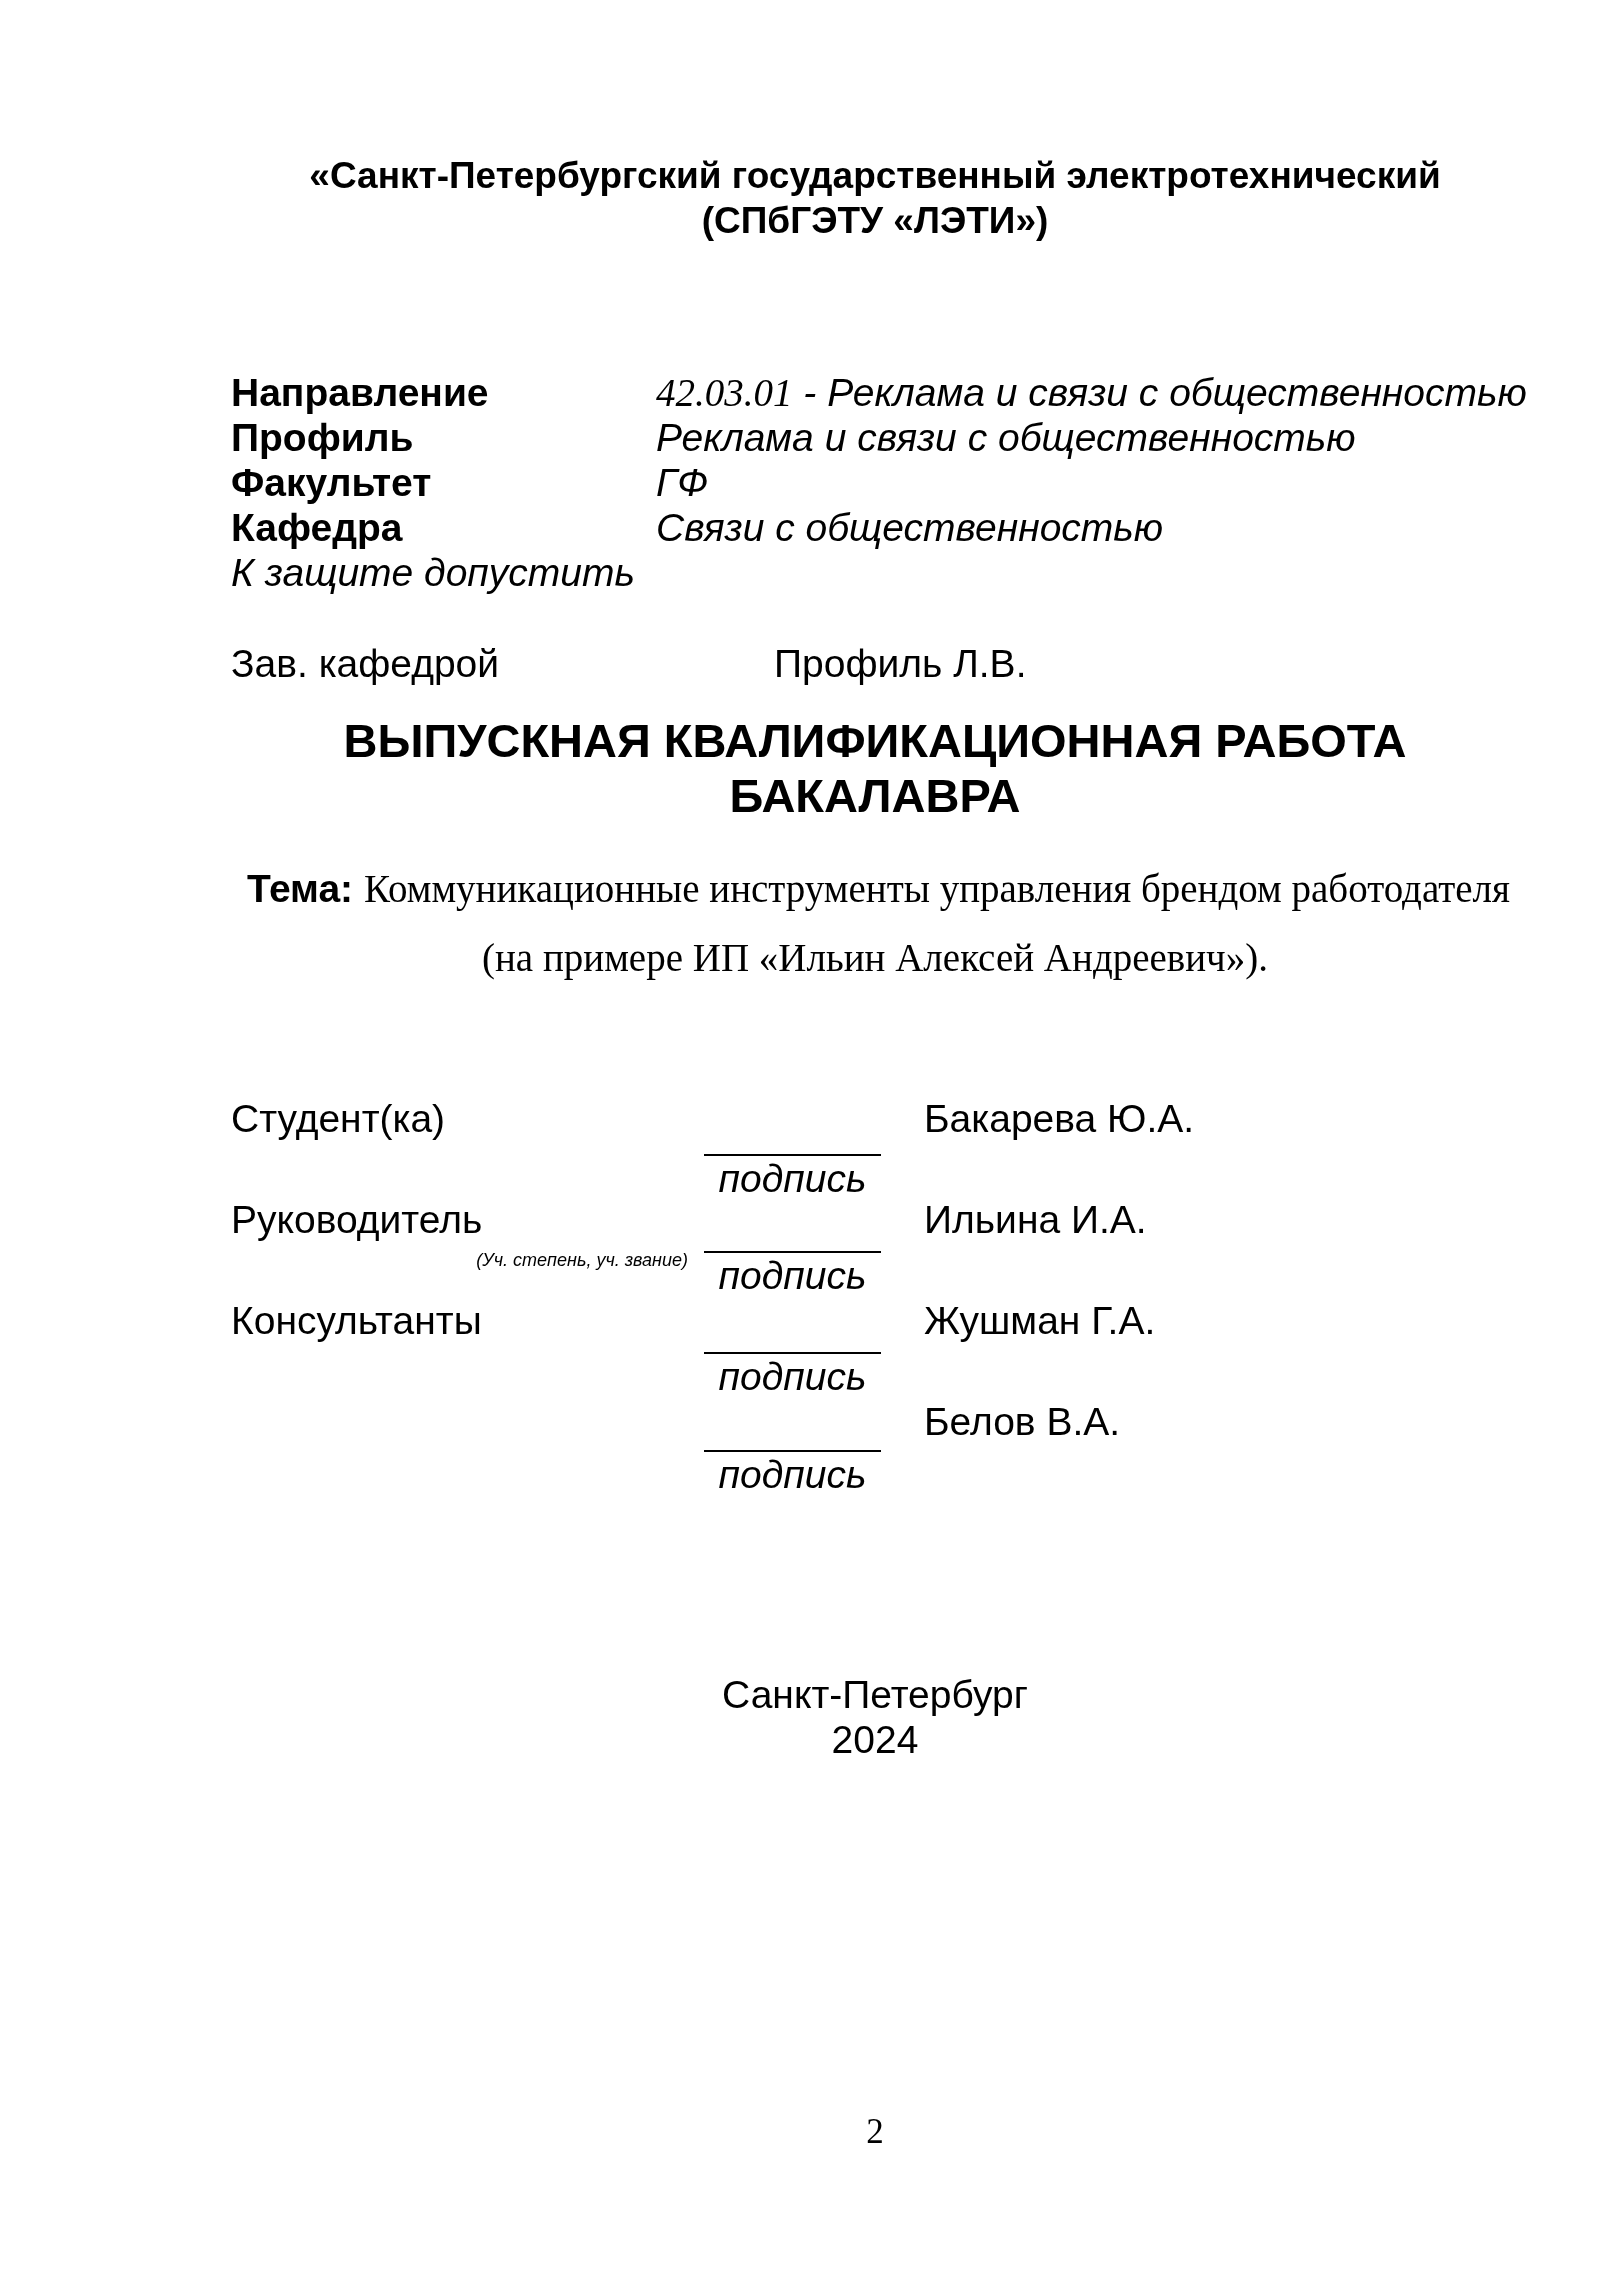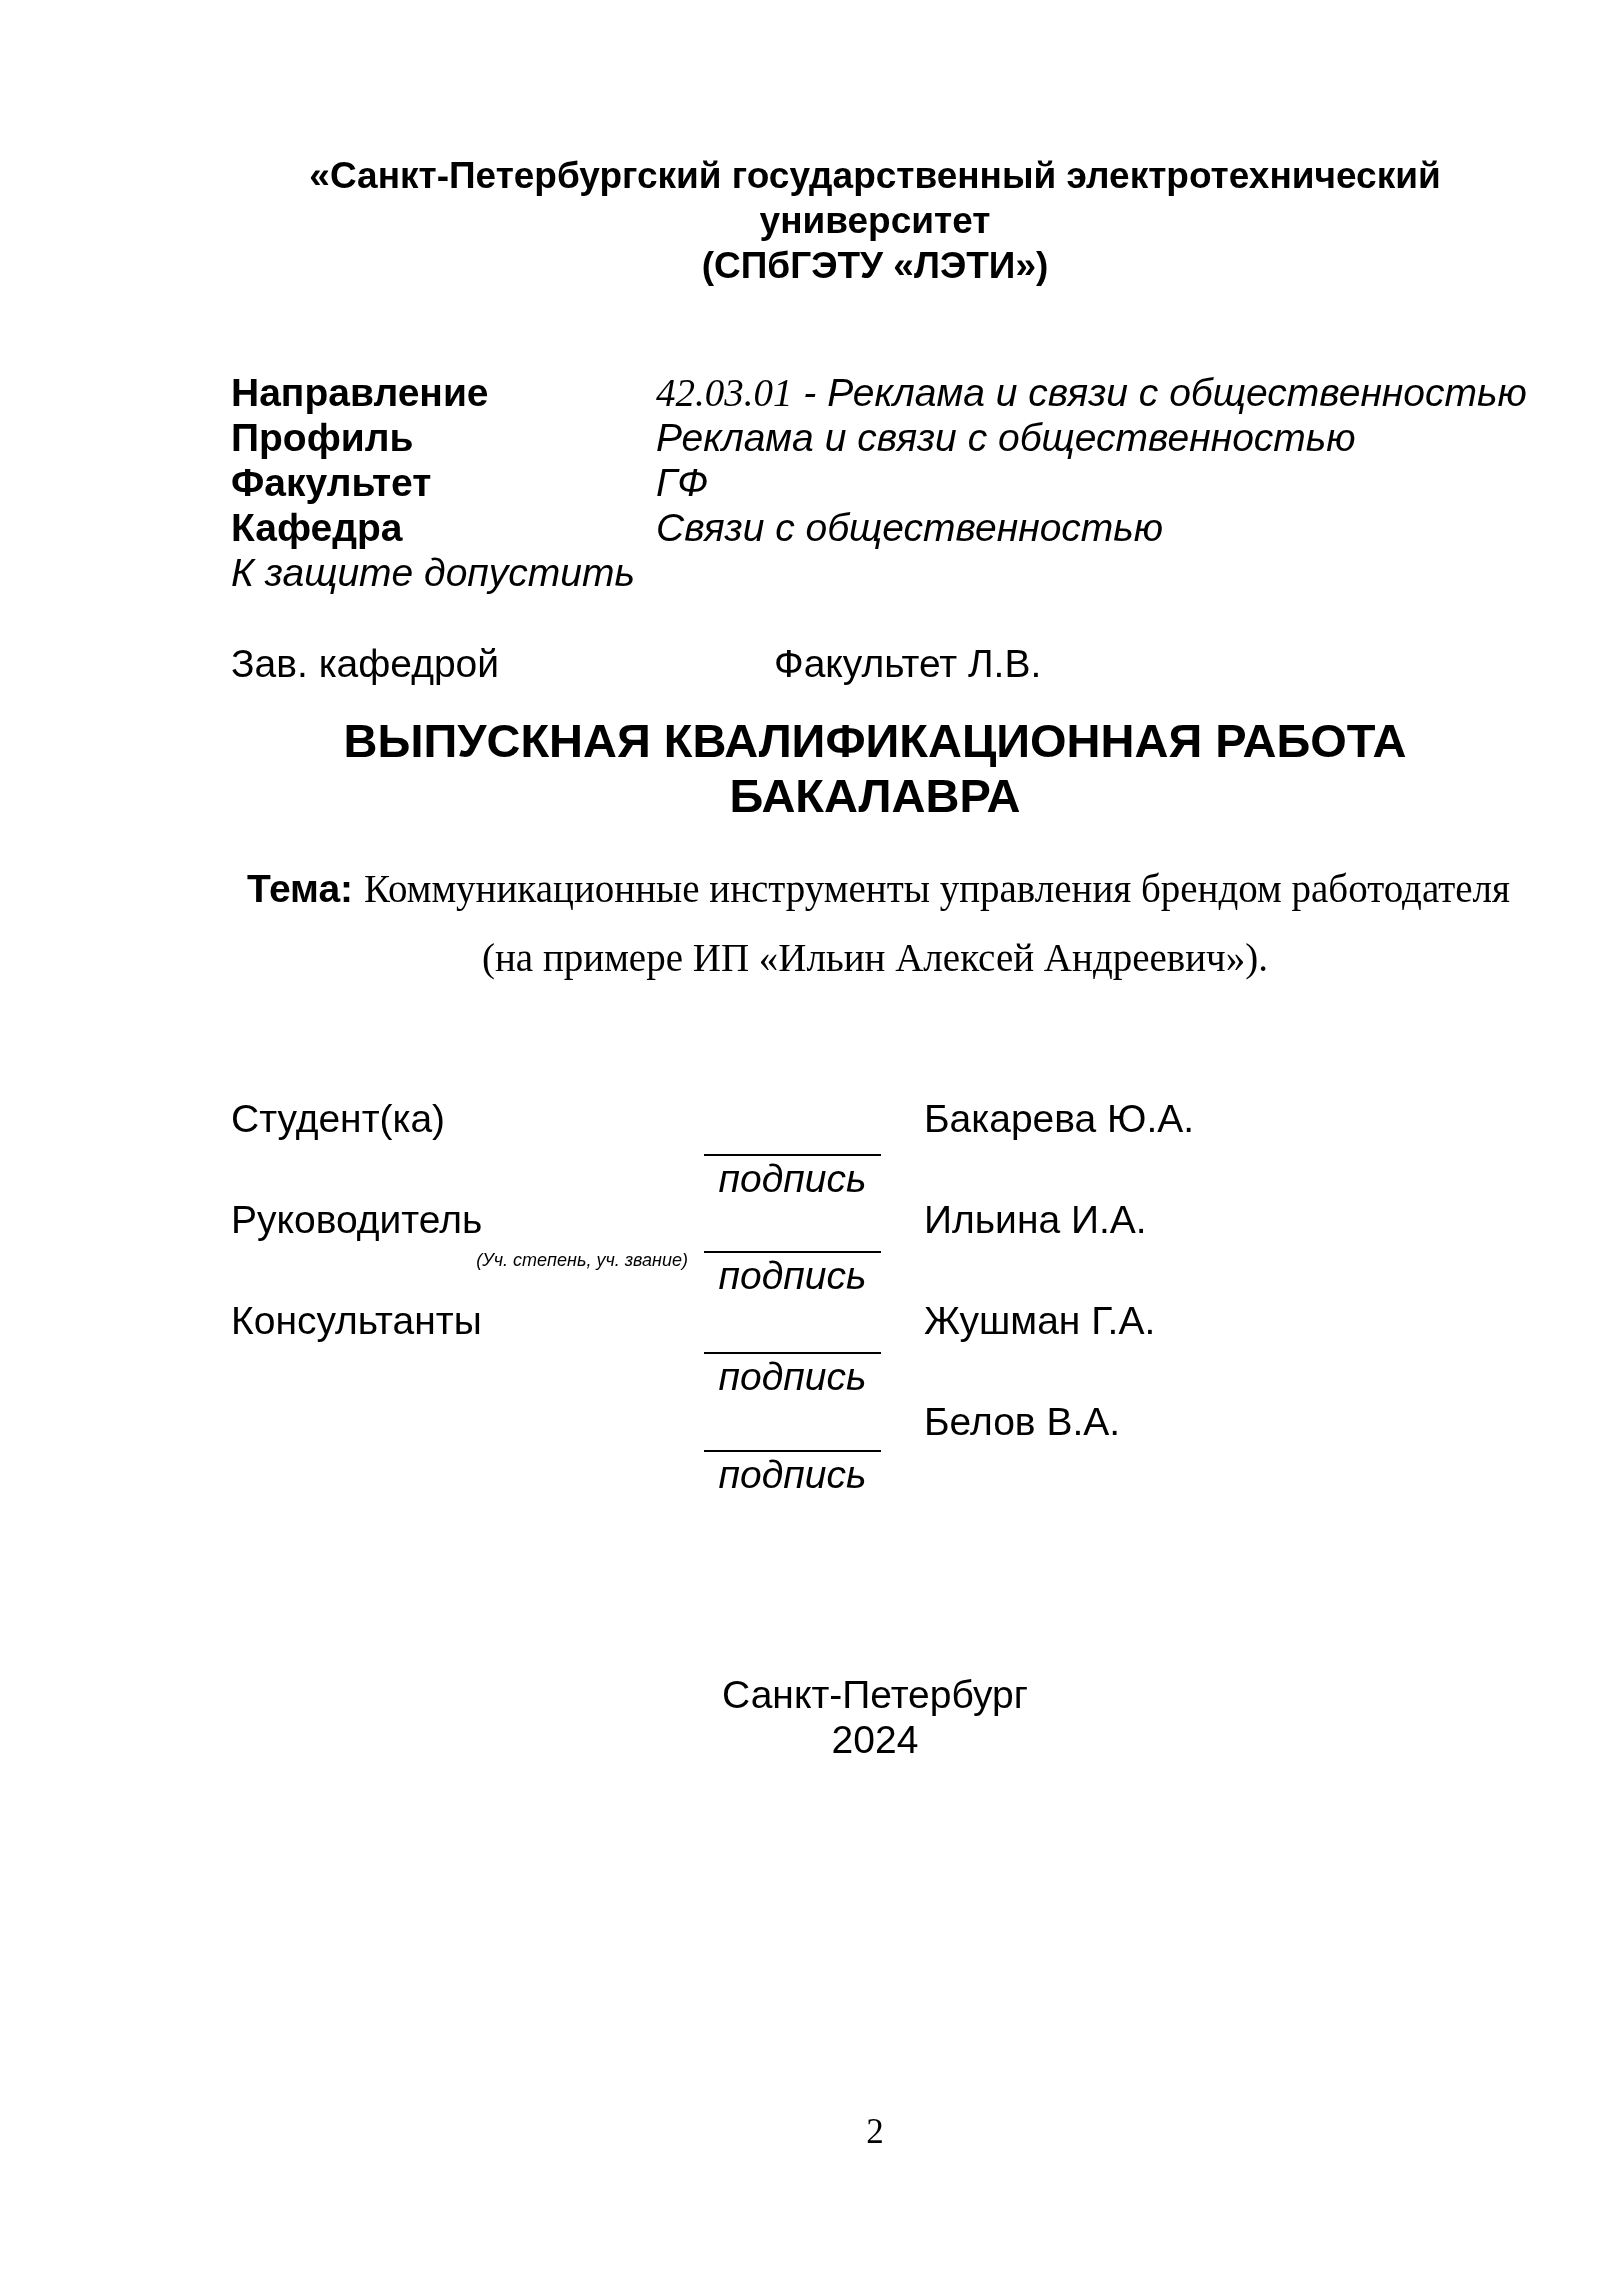--- a/index.html
+++ b/index.html
@@ -58,21 +58,20 @@
   #footer-year { top:1718px; left:231px; width:1288px; text-align:center; font-size:39px;
                  font-family:Liberation Sans, sans-serif; }
   #page-number { top:2112px; left:231px; width:1288px; text-align:center; font-size:35px;
                  font-family:"Liberation Serif", serif; }
 </style>
 </head>
 <body>
 
 <div class="abs" id="university-header">
   <div>«Санкт-Петербургский государственный электротехнический</div>
-  <div>университет</div>
   <div>(СПбГЭТУ «ЛЭТИ»)</div>
 </div>
 
 <div class="abs" id="fields">
   <div class="field-row">
     <span class="field-label">Направление</span>
     <span class="field-value"><span class="serif">42.03.01</span><span> - Реклама и связи с общественностью</span></span>
   </div>
   <div class="field-row">
     <span class="field-label">Профиль</span>
@@ -84,21 +83,21 @@
   </div>
   <div class="field-row">
     <span class="field-label">Кафедра</span>
     <span class="field-value">Связи с общественностью</span>
   </div>
   <div class="italic">К защите допустить</div>
 </div>
 
 <div class="abs" id="dept-head">
   <span>Зав. кафедрой</span>
-  <span id="dept-head-name">Факультет Л.В.</span>
+  <span id="dept-head-name">Профиль Л.В.</span>
 </div>
 
 <div class="abs" id="work-title">
   <div>ВЫПУСКНАЯ КВАЛИФИКАЦИОННАЯ РАБОТА</div>
   <div>БАКАЛАВРА</div>
 </div>
 
 <div class="abs" id="theme-line">
   <span class="bold">Тема:</span>
   <span class="serif">Коммуникационные инструменты управления брендом работодателя</span>

